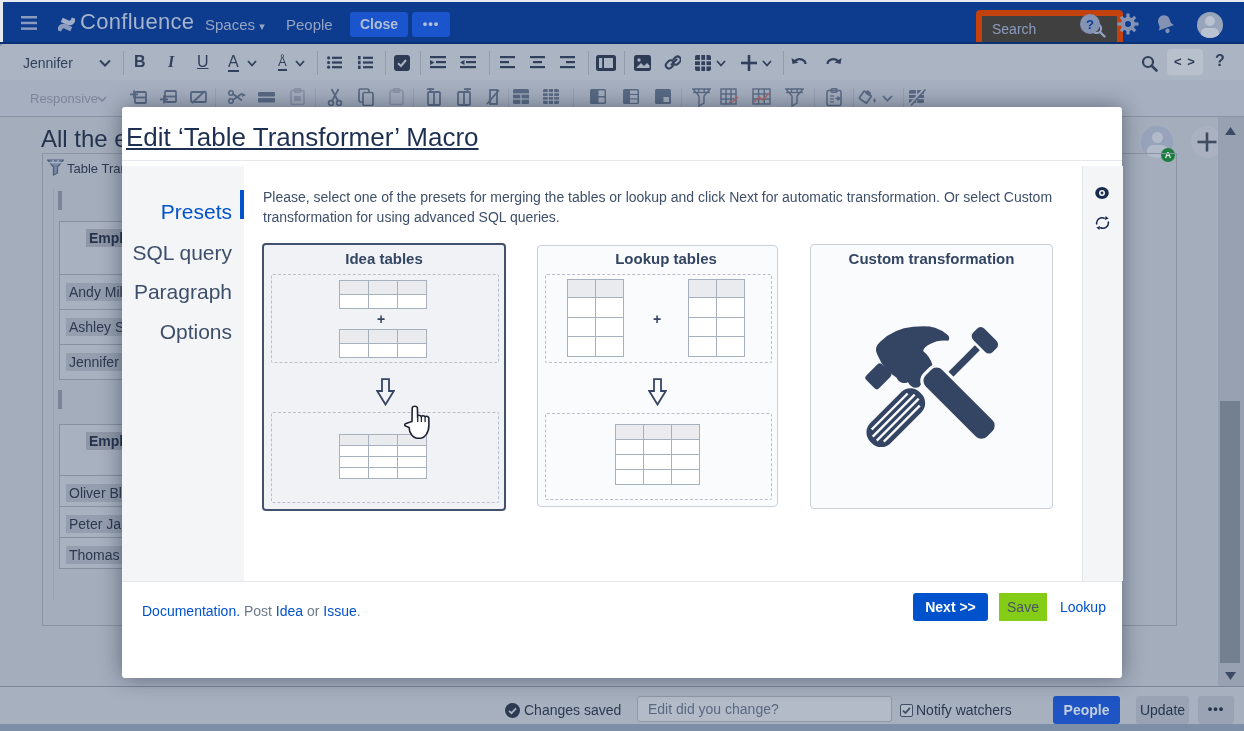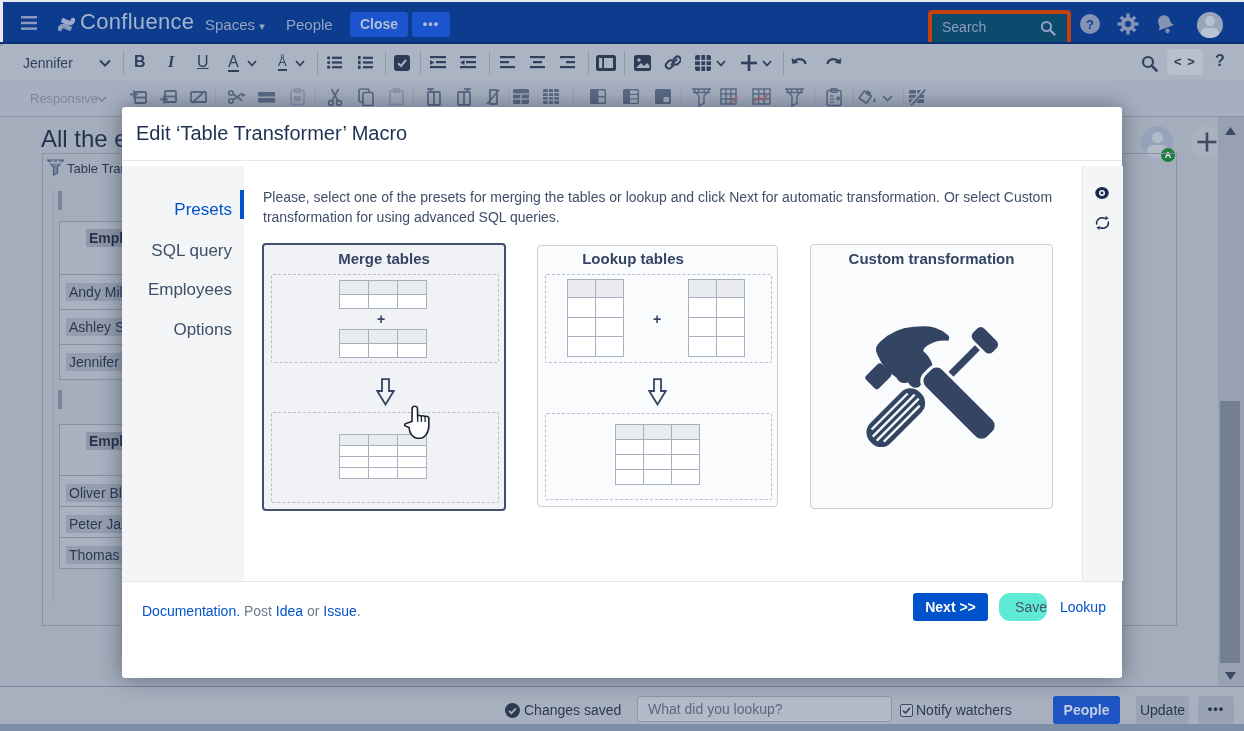--- a/index.html
+++ b/index.html
@@ -9,21 +9,21 @@
   
   #topstrip{left:0;top:0;width:1244px;height:2px;background:#e9eaf0;}
   #navbar{left:0;top:2px;width:1244px;height:40px;background:#0d3c8e;}
   #navleftsliver{left:0;top:2px;width:3px;height:40px;background:#e9eaf0;}
   .navtxt{color:#95a4c2;font-size:15px;}
   #nav-spaces{left:205px;top:14px;}
   #nav-people{left:286px;top:14px;}
   #logo-text{left:80px;top:7px;font-size:22px;color:#a6b3cc;font-weight:400;letter-spacing:0.3px;}
   #btn-create{left:350px;top:10px;width:58px;height:25px;background:#1a55cd;border-radius:3px;color:#b2bed4;font-weight:700;font-size:14px;text-align:center;line-height:25px;}
   #btn-dots{left:412px;top:10px;width:38px;height:25px;background:#1a55cd;border-radius:3px;color:#b2bed4;font-weight:700;font-size:13px;text-align:center;line-height:23px;letter-spacing:1px;}
-  #searchbox{left:928px;top:8px;width:135px;height:28px;background:#0c4a6e;border:4px solid #c2410c;border-radius:4px;}
+  #searchbox{left:976px;top:8px;width:135px;height:28px;background:#404040;border:6px solid #c2410c;border-radius:4px;}
   #searchbox span{position:absolute;left:10px;top:5px;color:#8c9cbe;font-size:14px;}
   
   #tb1{left:0;top:46px;width:1244px;height:34px;background:#abb4c3;}
   #tb2{left:0;top:80px;width:1244px;height:36px;background:#a6afbf;border-bottom:1px solid #8a93a4;}
   .sep1{position:absolute;top:5px;width:1px;height:24px;background:#919bac;}
   .tbt{position:absolute;color:#31405c;font-size:15px;}
   
   #content{left:0;top:117px;width:1244px;height:569px;background:#a4adbc;}
   #pagetitle{left:41px;top:8px;font-size:24px;color:#25334e;}
   #macropanel{left:42px;top:36px;width:1133px;height:471px;border:1px solid #8b94a5;}
@@ -45,38 +45,38 @@
   #botstrip{left:0;top:724px;width:1244px;height:7px;background:#7d8ea7;}
   #bb-saved{left:524px;top:15px;color:#2c3950;font-size:14px;}
   #bb-input{left:637px;top:9px;width:243px;height:24px;background:#b3bbc8;border:1px solid #8d97a8;border-radius:3px;color:#5a6880;font-size:14px;line-height:24px;padding-left:10px;}
   #bb-notify{left:916px;top:15px;color:#2c3950;font-size:14px;}
   #bb-update{left:1053px;top:9px;width:67px;height:28px;background:#1e54c3;border-radius:3px;color:#c3cfdf;font-size:14px;font-weight:600;text-align:center;line-height:28px;}
   #bb-close{left:1136px;top:9px;width:53px;height:28px;background:#99a3b3;border-radius:3px;color:#273650;font-size:14px;text-align:center;line-height:28px;}
   #bb-more{left:1198px;top:9px;width:36px;height:28px;background:#99a3b3;border-radius:3px;color:#273650;font-size:13px;font-weight:700;text-align:center;line-height:26px;letter-spacing:1px;}
   
   #modal{left:122px;top:107px;width:1000px;height:571px;background:#fff;border-radius:3px;box-shadow:0 0 22px rgba(10,20,40,0.45);}
   #mhead{left:0;top:0;width:1000px;height:53px;border-bottom:1px solid #e5e7eb;}
-  #mtitle{left:14px;top:15px;font-size:20px;font-weight:400;color:#1e3052;}
+  #mtitle{left:4px;top:15px;font-size:26px;font-weight:400;color:#1e3052;text-decoration:underline;}
   #msidebar{left:0;top:59px;width:122px;height:415px;background:#f4f5f7;}
   #mrail{left:960px;top:59px;width:40px;height:415px;background:#f4f5f7;border-left:1px solid #e2e4e9;}
-  .mtab{position:absolute;left:0;width:110px;font-size:17px;font-weight:400;color:#3e4f6b;text-align:right;}
+  .mtab{position:absolute;left:0;width:110px;font-size:21px;font-weight:400;color:#3e4f6b;text-align:right;}
   #mindicator{left:118px;top:83px;width:4px;height:29px;background:#0052CC;}
   #mbodytext{left:141px;top:81px;width:790px;font-size:14px;color:#3f4f69;line-height:19.5px;}
   .card{position:absolute;background:#fafbfc;border:1px solid #c9ced8;border-radius:4px;}
   .cardtitle{position:absolute;width:100%;text-align:center;top:7px;font-size:15px;font-weight:700;color:#344563;}
   .dashed{position:absolute;border:1px dashed #b9bfca;border-radius:2px;}
   table.mini{border-collapse:collapse;position:absolute;}
   table.mini td{border:1px solid #a7b0bd;background:#fff;padding:0;}
   table.mini tr.h td{background:#e9ebef;}
   .plus{position:absolute;font-size:14px;font-weight:700;color:#344563;}
   #mfoot{left:0;top:474px;width:1000px;height:97px;border-top:1px solid #e4e6ea;}
   #mlinks{left:20px;top:21px;font-size:14px;color:#6e7a8a;}
   #mlinks a{color:#0052CC;text-decoration:none;}
   #btn-next{left:791px;top:11px;width:75px;height:28px;background:#0052CC;border-radius:3px;color:#fff;font-size:14px;font-weight:700;text-align:center;line-height:28px;}
-  #btn-save{left:877px;top:11px;width:48px;height:28px;background:#5eead4;border-radius:11px;color:#4a5568;font-size:14px;text-align:right;line-height:28px;}
+  #btn-save{left:877px;top:11px;width:48px;height:28px;background:#84cc16;border-radius:0;color:#4a5568;font-size:14px;text-align:center;line-height:28px;}
   #btn-cancel{left:938px;top:11px;color:#0052CC;font-size:14px;line-height:28px;}
 </style>
 </head>
 <body>
 <div id="root">
 
   <div class="abs" id="content">
     <div class="abs" id="pagetitle">All the employees</div>
     <div class="abs" id="cavatar">
       <div class="abs" style="left:11px;top:6px;width:11px;height:11px;border-radius:50%;background:#b0bac9;"></div>
@@ -584,61 +584,61 @@
         <line x1="3" y1="17.5" x2="17.5" y2="1.5" stroke="#5a6a85" stroke-width="1.6"></line>
       </svg>
   </div>
 
   <div class="abs" id="botbar">
     <svg class="abs" style="left:505px;top:16px;" width="15" height="15" viewBox="0 0 15 15">
         <circle cx="7.5" cy="7.5" r="7.5" fill="#2c3950"></circle>
         <path d="M4 7.8 L6.5 10.2 L11 5.4" fill="none" stroke="#a7b0bf" stroke-width="1.8"></path>
       </svg>
     <div class="abs" id="bb-saved">Changes saved</div>
-    <div class="abs" id="bb-input">What did you lookup?</div>
+    <div class="abs" id="bb-input">Edit did you change?</div>
     <svg class="abs" style="left:900px;top:17px;" width="13" height="13" viewBox="0 0 13 13">
         <rect x="0.5" y="0.5" width="12" height="12" rx="1.5" fill="#b3bbc8" stroke="#404e63" stroke-width="1"></rect>
         <path d="M3 6.6 L5.5 9 L10 3.8" fill="none" stroke="#404e63" stroke-width="1.8"></path>
       </svg>
     <div class="abs" id="bb-notify">Notify watchers</div>
     <div class="abs" id="bb-update">People</div>
     <div class="abs" id="bb-close">Update</div>
     <div class="abs" id="bb-more">•••</div>
   </div>
   <div class="abs" id="botstrip"></div>
 
   <div class="abs" id="modal">
     <div class="abs" id="mhead">
         <div class="abs" id="mtitle">Edit ‘Table Transformer’ Macro</div>
       </div>
     <div class="abs" id="msidebar"></div>
     <div class="abs" id="mrail"></div>
     <div class="abs" id="mindicator"></div>
     <div class="abs mtab" style="top:93px;color:#0052CC;">Presets</div>
     <div class="abs mtab" style="top:134px;">SQL query</div>
-    <div class="abs mtab" style="top:173px;">Employees</div>
+    <div class="abs mtab" style="top:173px;">Paragraph</div>
     <div class="abs mtab" style="top:213px;">Options</div>
     <div class="abs" id="mbodytext">Please, select one of the presets for merging the tables or lookup and click Next for automatic transformation. Or select Custom transformation for using advanced SQL queries.</div>
 
     <svg class="abs" style="left:973px;top:80px;" width="14" height="12" viewBox="0 0 14 12">
         <ellipse cx="7" cy="6" rx="6.8" ry="5.9" fill="#172B4D"></ellipse>
         <circle cx="7" cy="6" r="3" fill="#f4f5f7"></circle>
         <circle cx="7" cy="6" r="1.4" fill="#172B4D"></circle>
       </svg>
     <svg class="abs" style="left:973px;top:109px;" width="15" height="14" viewBox="0 0 15 14">
         <g fill="none" stroke="#172B4D" stroke-width="1.5">
           <path d="M1.8 8.5 a5.4 5.4 0 0 1 8 -6"></path>
           <path d="M13.2 5.5 a5.4 5.4 0 0 1 -8 6"></path>
         </g>
         <path d="M10.6 0 l-0.6 4 3.6-1.5z" fill="#172B4D"></path>
         <path d="M4.4 14 l0.6-4 -3.6 1.5z" fill="#172B4D"></path>
       </svg>
 
     <div class="card" style="left:140px;top:136px;width:240px;height:264px;border:2px solid #42526E;background:#f1f2f5;"></div>
-    <div class="cardtitle" style="left:140px;top:143px;width:244px;">Merge tables</div>
+    <div class="cardtitle" style="left:140px;top:143px;width:244px;">Idea tables</div>
     <div class="dashed" style="left:149px;top:167px;width:226px;height:87px;"></div>
     <div class="dashed" style="left:149px;top:305px;width:226px;height:89px;"></div>
     <table class="mini" style="left:217px;top:173px;">
       <tbody>
           <tr class="h">
             <td style="width:28px;height:13px;"></td>
             <td style="width:28px;"></td>
             <td style="width:28px;"></td>
           </tr>
       <tr>
@@ -685,21 +685,21 @@
           </tr>
       <tr>
             <td style="height:10px;"></td>
             <td></td>
             <td></td>
           </tr>
     </tbody>
       </table>
 
     <div class="card" style="left:415px;top:138px;width:239px;height:260px;"></div>
-    <div class="cardtitle" style="left:390px;top:143px;width:242px;">Lookup tables</div>
+    <div class="cardtitle" style="left:423px;top:143px;width:242px;">Lookup tables</div>
     <div class="dashed" style="left:423px;top:167px;width:225px;height:87px;"></div>
     <div class="dashed" style="left:423px;top:306px;width:225px;height:85px;"></div>
     <table class="mini" style="left:445px;top:172px;">
       <tbody>
           <tr class="h">
             <td style="width:27px;height:17px;"></td>
             <td style="width:27px;"></td>
           </tr>
       <tr>
             <td style="height:18.5px;"></td>

